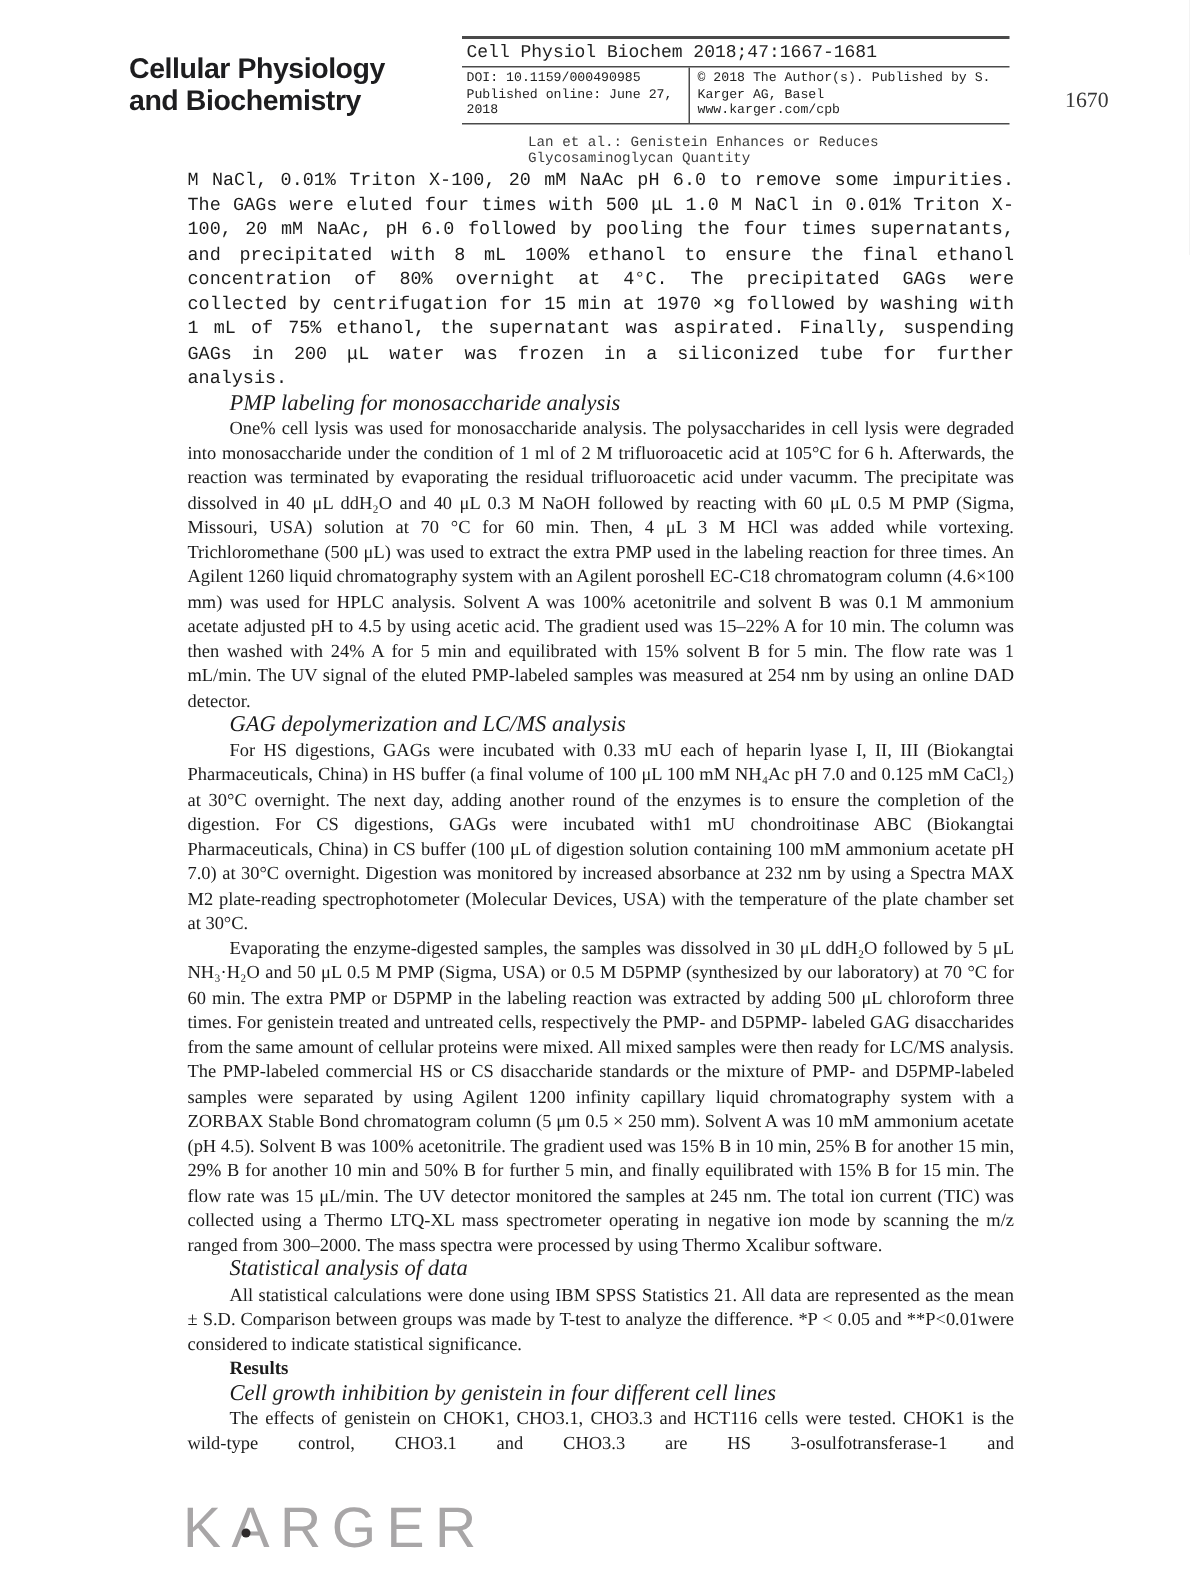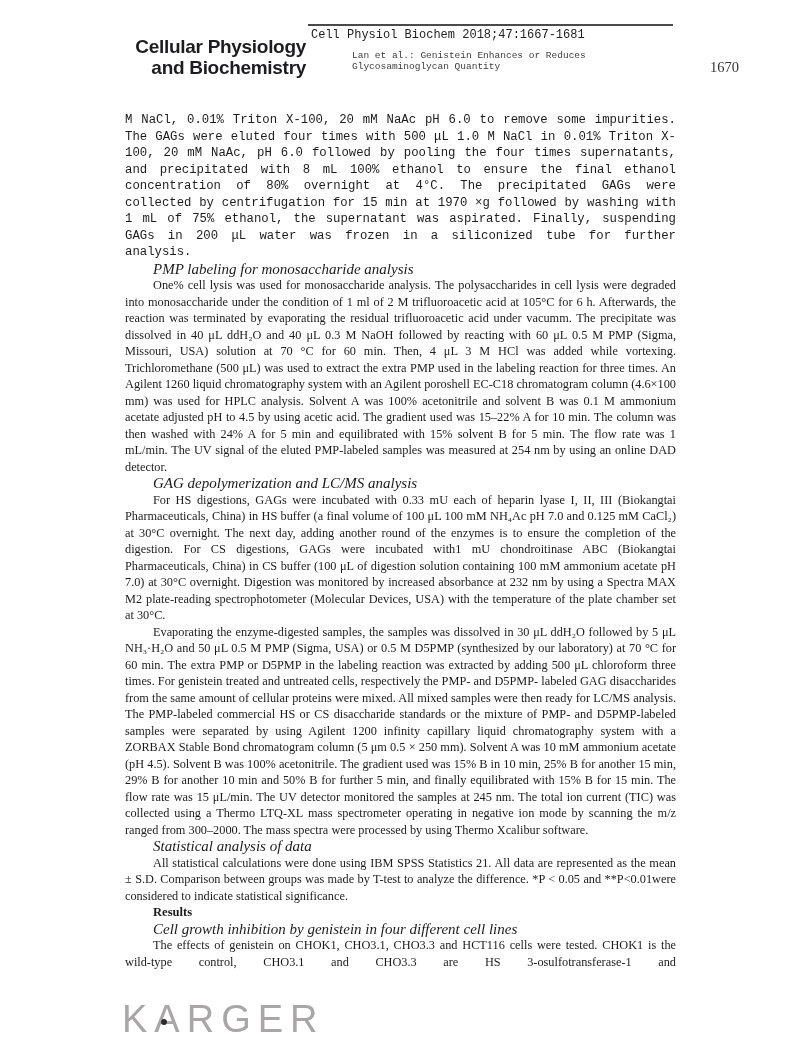--- a/index.html
+++ b/index.html
@@ -9,21 +9,20 @@
     width:793px; height:1058px;
     background:#ffffff;
     overflow:hidden;
     font-family:"Liberation Serif","DejaVu Serif",serif;
     color:#1c1c1c;
   }
 
   
   .journal-name {
     position:absolute; top:36px; left:86px; width:220px;
-    text-align:right;
     font-family:"Liberation Sans","DejaVu Sans",sans-serif;
     font-weight:bold; font-size:19px; line-height:21px;
     letter-spacing:-0.3px; color:#1d1d1f;
   }
   .info-box {
     position:absolute; left:308px; top:24px; width:365px;
     font-family:Liberation Mono, monospace;
     color:#222;
   }
   .info-box .citation {
@@ -94,20 +93,30 @@
 
 <div class="page">
 
   <div class="journal-name">
     <div>Cellular Physiology</div>
     <div>and Biochemistry</div>
   </div>
 
   <div class="info-box">
     <div class="citation">Cell Physiol Biochem 2018;47:1667-1681</div>
+    <div class="info-table">
+      <div class="cell left">
+        <div>DOI: 10.1159/000490985</div>
+        <div>Published online: June 27, 2018</div>
+      </div>
+      <div class="cell right">
+        <div>© 2018 The Author(s). Published by S. Karger AG, Basel</div>
+        <div>www.karger.com/cpb</div>
+      </div>
+    </div>
     <div class="running-title">Lan et al.: Genistein Enhances or Reduces Glycosaminoglycan Quantity</div>
   </div>
 
   <div class="page-number">1670</div>
 
   <div class="article">
     <p class="p0">M NaCl, 0.01% Triton X-100, 20 mM NaAc pH 6.0 to remove some impurities. The GAGs were eluted four times with 500 μL 1.0 M NaCl in 0.01% Triton X-100, 20 mM NaAc, pH 6.0 followed by pooling the four times supernatants, and precipitated with 8 mL 100% ethanol to ensure the final ethanol concentration of 80% overnight at 4°C. The precipitated GAGs were collected by centrifugation for 15 min at 1970 ×g followed by washing with 1 mL of 75% ethanol, the supernatant was aspirated. Finally, suspending GAGs in 200 μL water was frozen in a siliconized tube for further analysis.</p>
     <p class="hi">PMP labeling for monosaccharide analysis</p>
     <p class="p">One% cell lysis was used for monosaccharide analysis. The polysaccharides in cell lysis were degraded into monosaccharide under the condition of 1 ml of 2 M trifluoroacetic acid at 105°C for 6 h. Afterwards, the reaction was terminated by evaporating the residual trifluoroacetic acid under vacumm. The precipitate was dissolved in 40 μL ddH₂O and 40 μL 0.3 M NaOH followed by reacting with 60 μL 0.5 M PMP (Sigma, Missouri, USA) solution at 70 °C for 60 min. Then, 4 μL 3 M HCl was added while vortexing. Trichloromethane (500 μL) was used to extract the extra PMP used in the labeling reaction for three times. An Agilent 1260 liquid chromatography system with an Agilent poroshell EC-C18 chromatogram column (4.6×100 mm) was used for HPLC analysis. Solvent A was 100% acetonitrile and solvent B was 0.1 M ammonium acetate adjusted pH to 4.5 by using acetic acid. The gradient used was 15–22% A for 10 min. The column was then washed with 24% A for 5 min and equilibrated with 15% solvent B for 5 min. The flow rate was 1 mL/min. The UV signal of the eluted PMP-labeled samples was measured at 254 nm by using an online DAD detector.</p>
     <p class="hi">GAG depolymerization and LC/MS analysis</p>

